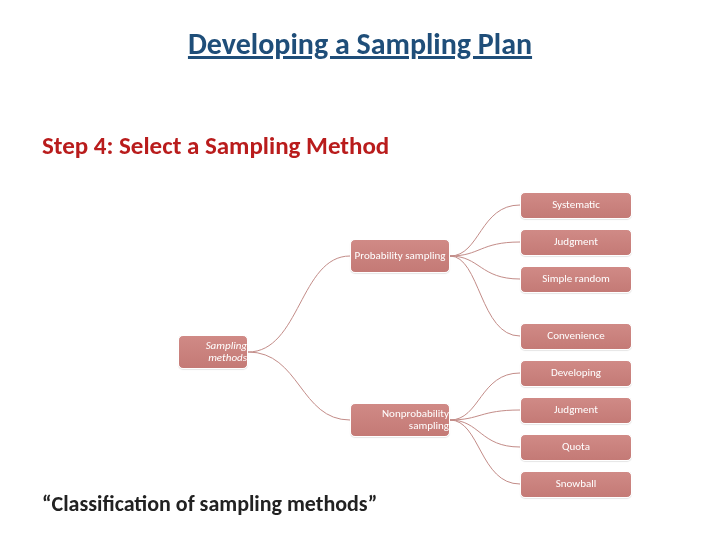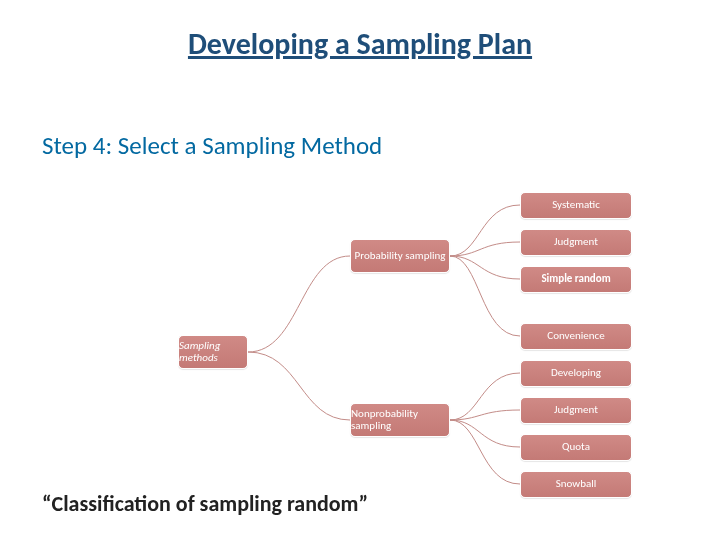--- a/index.html
+++ b/index.html
@@ -22,23 +22,23 @@
     color: #1f4e79;
     font-size: 30px;
     font-weight: 700;
     text-decoration: underline;
   }
   h2.subtitle {
     position: absolute;
     top: 130px;
     left: 42px;
     margin: 0;
-    color: #0369a1;
+    color: #b91c1c;
     font-size: 25px;
-    font-weight: 400;
+    font-weight: 700;
   }
   .caption {
     position: absolute;
     left: 42px;
     top: 490px;
     margin: 0;
     color: #222;
     font-size: 22px;
     font-weight: 700;
   }
@@ -48,21 +48,21 @@
     background: linear-gradient(#d08a86, #c47a76);
     border: 1px solid #ffffff;
     border-radius: 5px;
     color: #ffffff;
     font-size: 11px;
     font-weight: 400;
     display: flex;
     align-items: center;
     justify-content: center;
     line-height: 1.1;
-    text-align: left;
+    text-align: right;
     box-shadow: 0 1px 1px rgba(0,0,0,0.1);
   }
   .node.leaf {
     width: 112px;
     height: 27px;
   }
   .node.mid {
     width: 100px;
     height: 34px;
   }
@@ -112,32 +112,32 @@
 <div class="node mid" style="left:350px; top:403px;">
   <span>Nonprobability sampling</span>
 </div>
 
 <div class="node leaf" style="left:520px; top:192px;">
   <span>Systematic</span>
 </div>
 <div class="node leaf" style="left:520px; top:229px;">
   <span>Judgment</span>
 </div>
-<div class="node leaf" style="left:520px; top:266px;font-weight:bold;">
+<div class="node leaf" style="left:520px; top:266px;">
   <span>Simple random</span>
 </div>
 <div class="node leaf" style="left:520px; top:323px;">
   <span>Convenience</span>
 </div>
 <div class="node leaf" style="left:520px; top:360px;">
   <span>Developing</span>
 </div>
 <div class="node leaf" style="left:520px; top:397px;">
   <span>Judgment</span>
 </div>
 <div class="node leaf" style="left:520px; top:434px;">
   <span>Quota</span>
 </div>
 <div class="node leaf" style="left:520px; top:471px;">
   <span>Snowball</span>
 </div>
 
-<div class="caption">“Classification of sampling random”</div>
+<div class="caption">“Classification of sampling methods”</div>
 
 </body></html>

